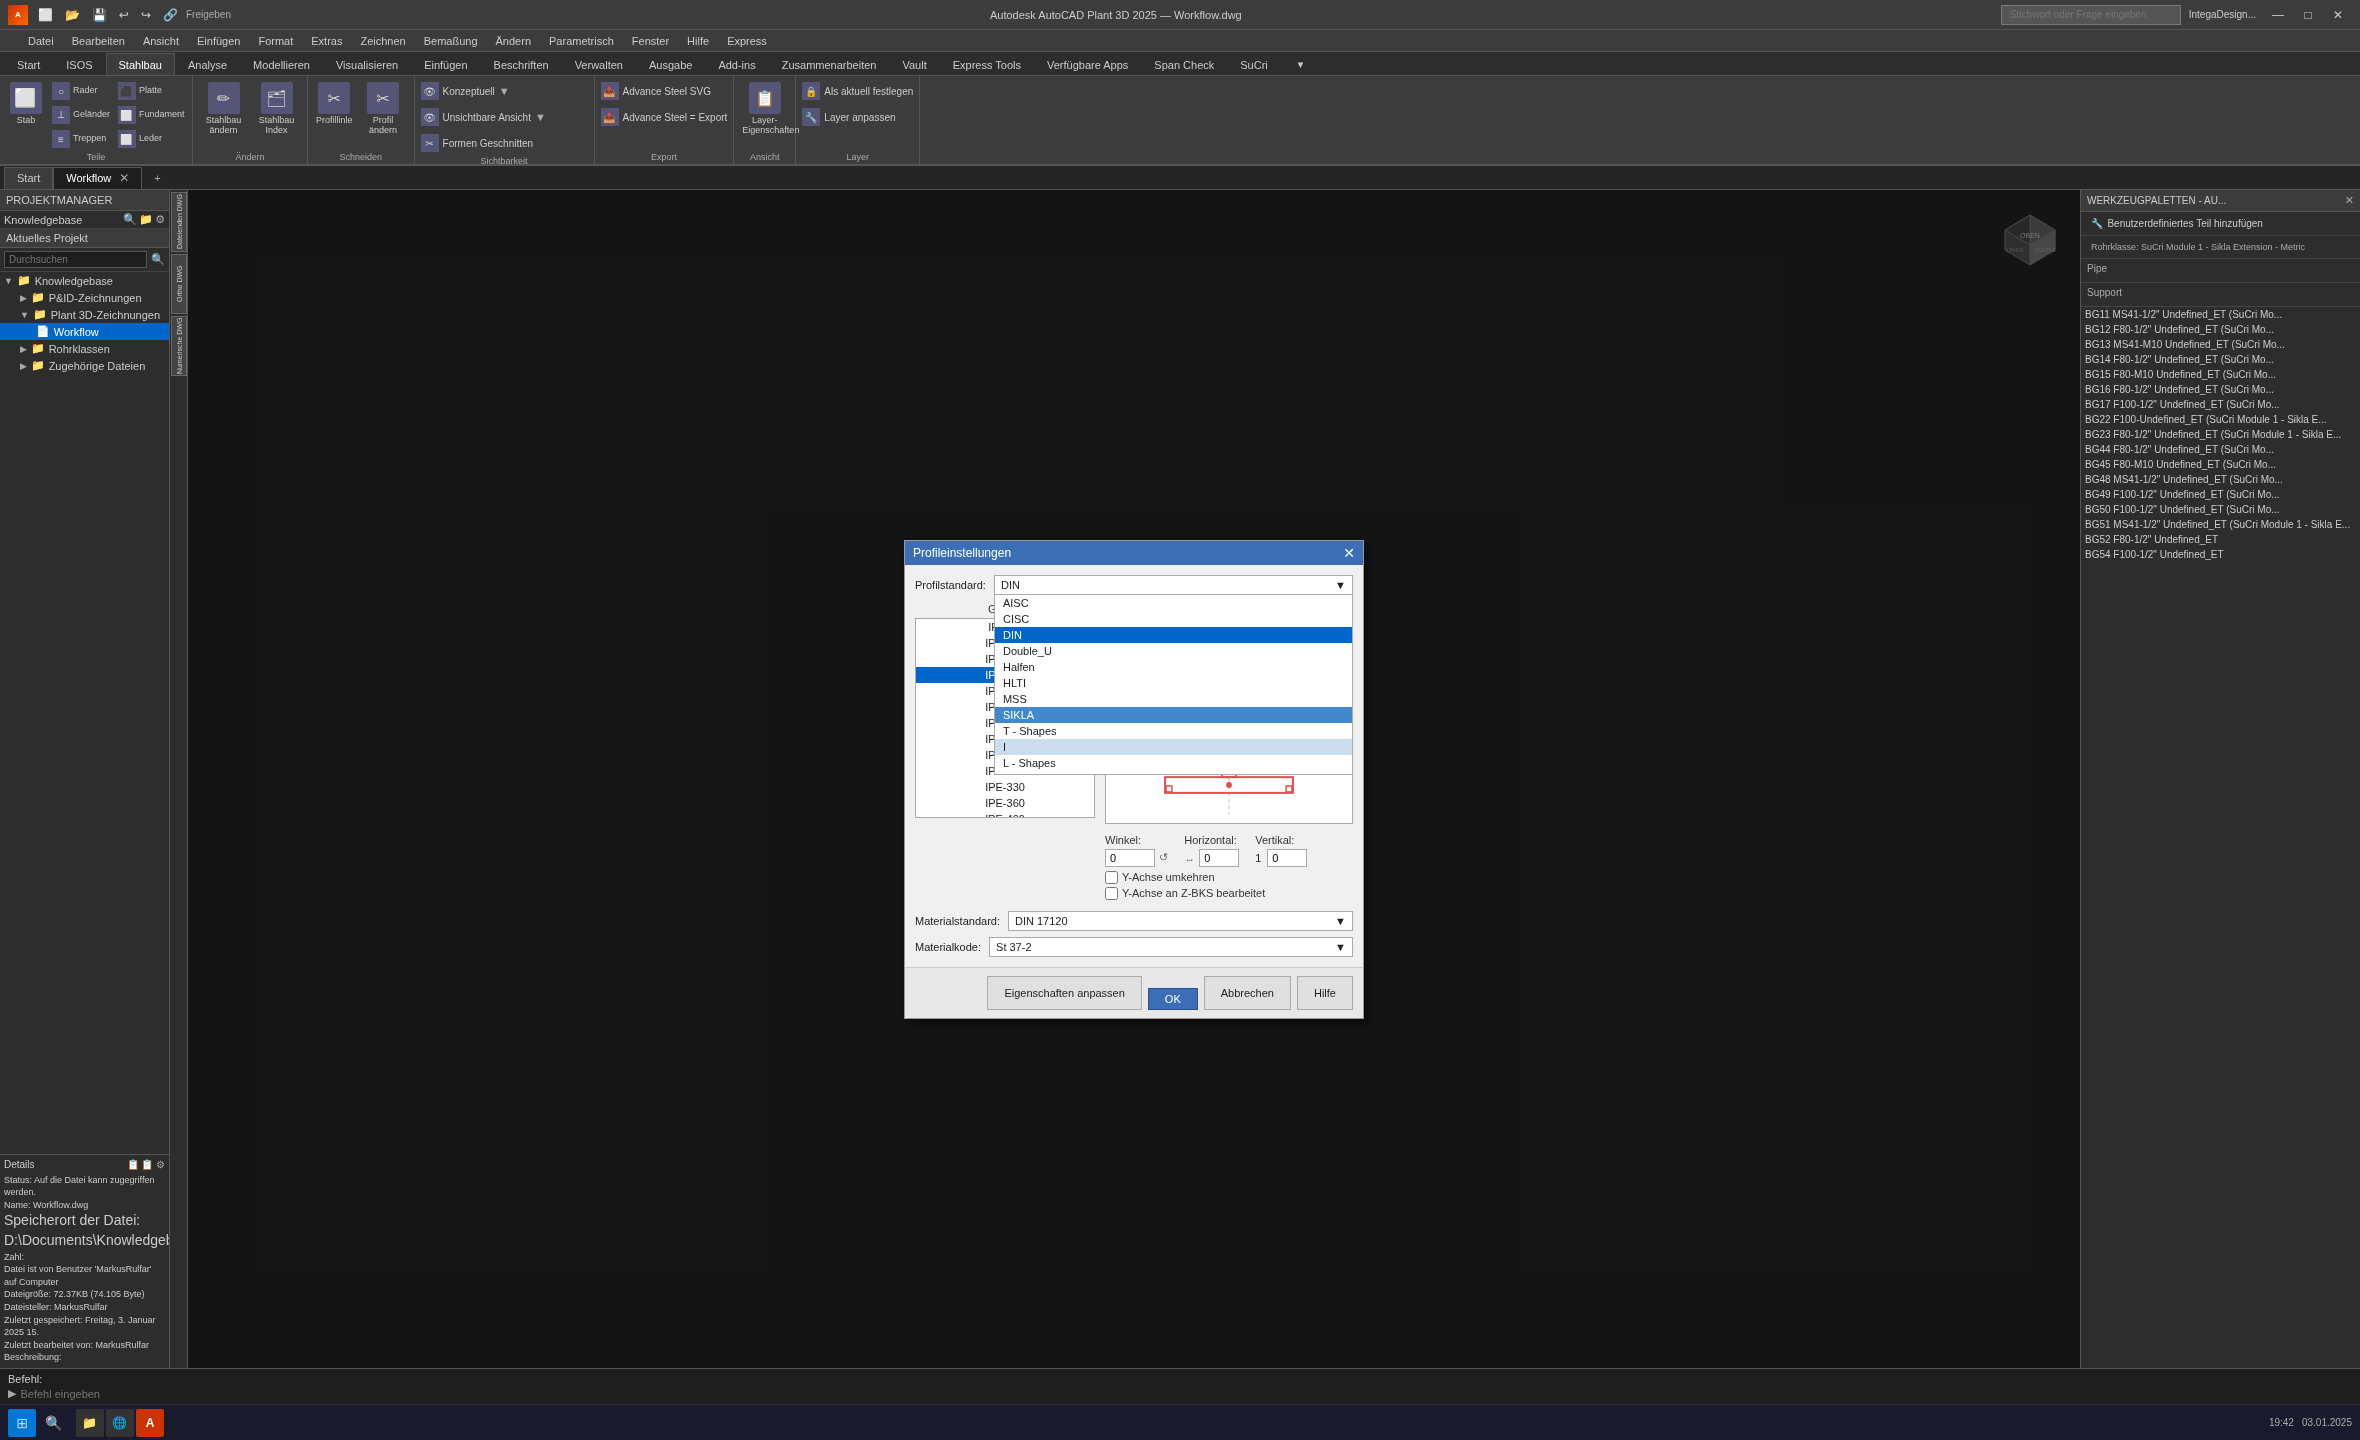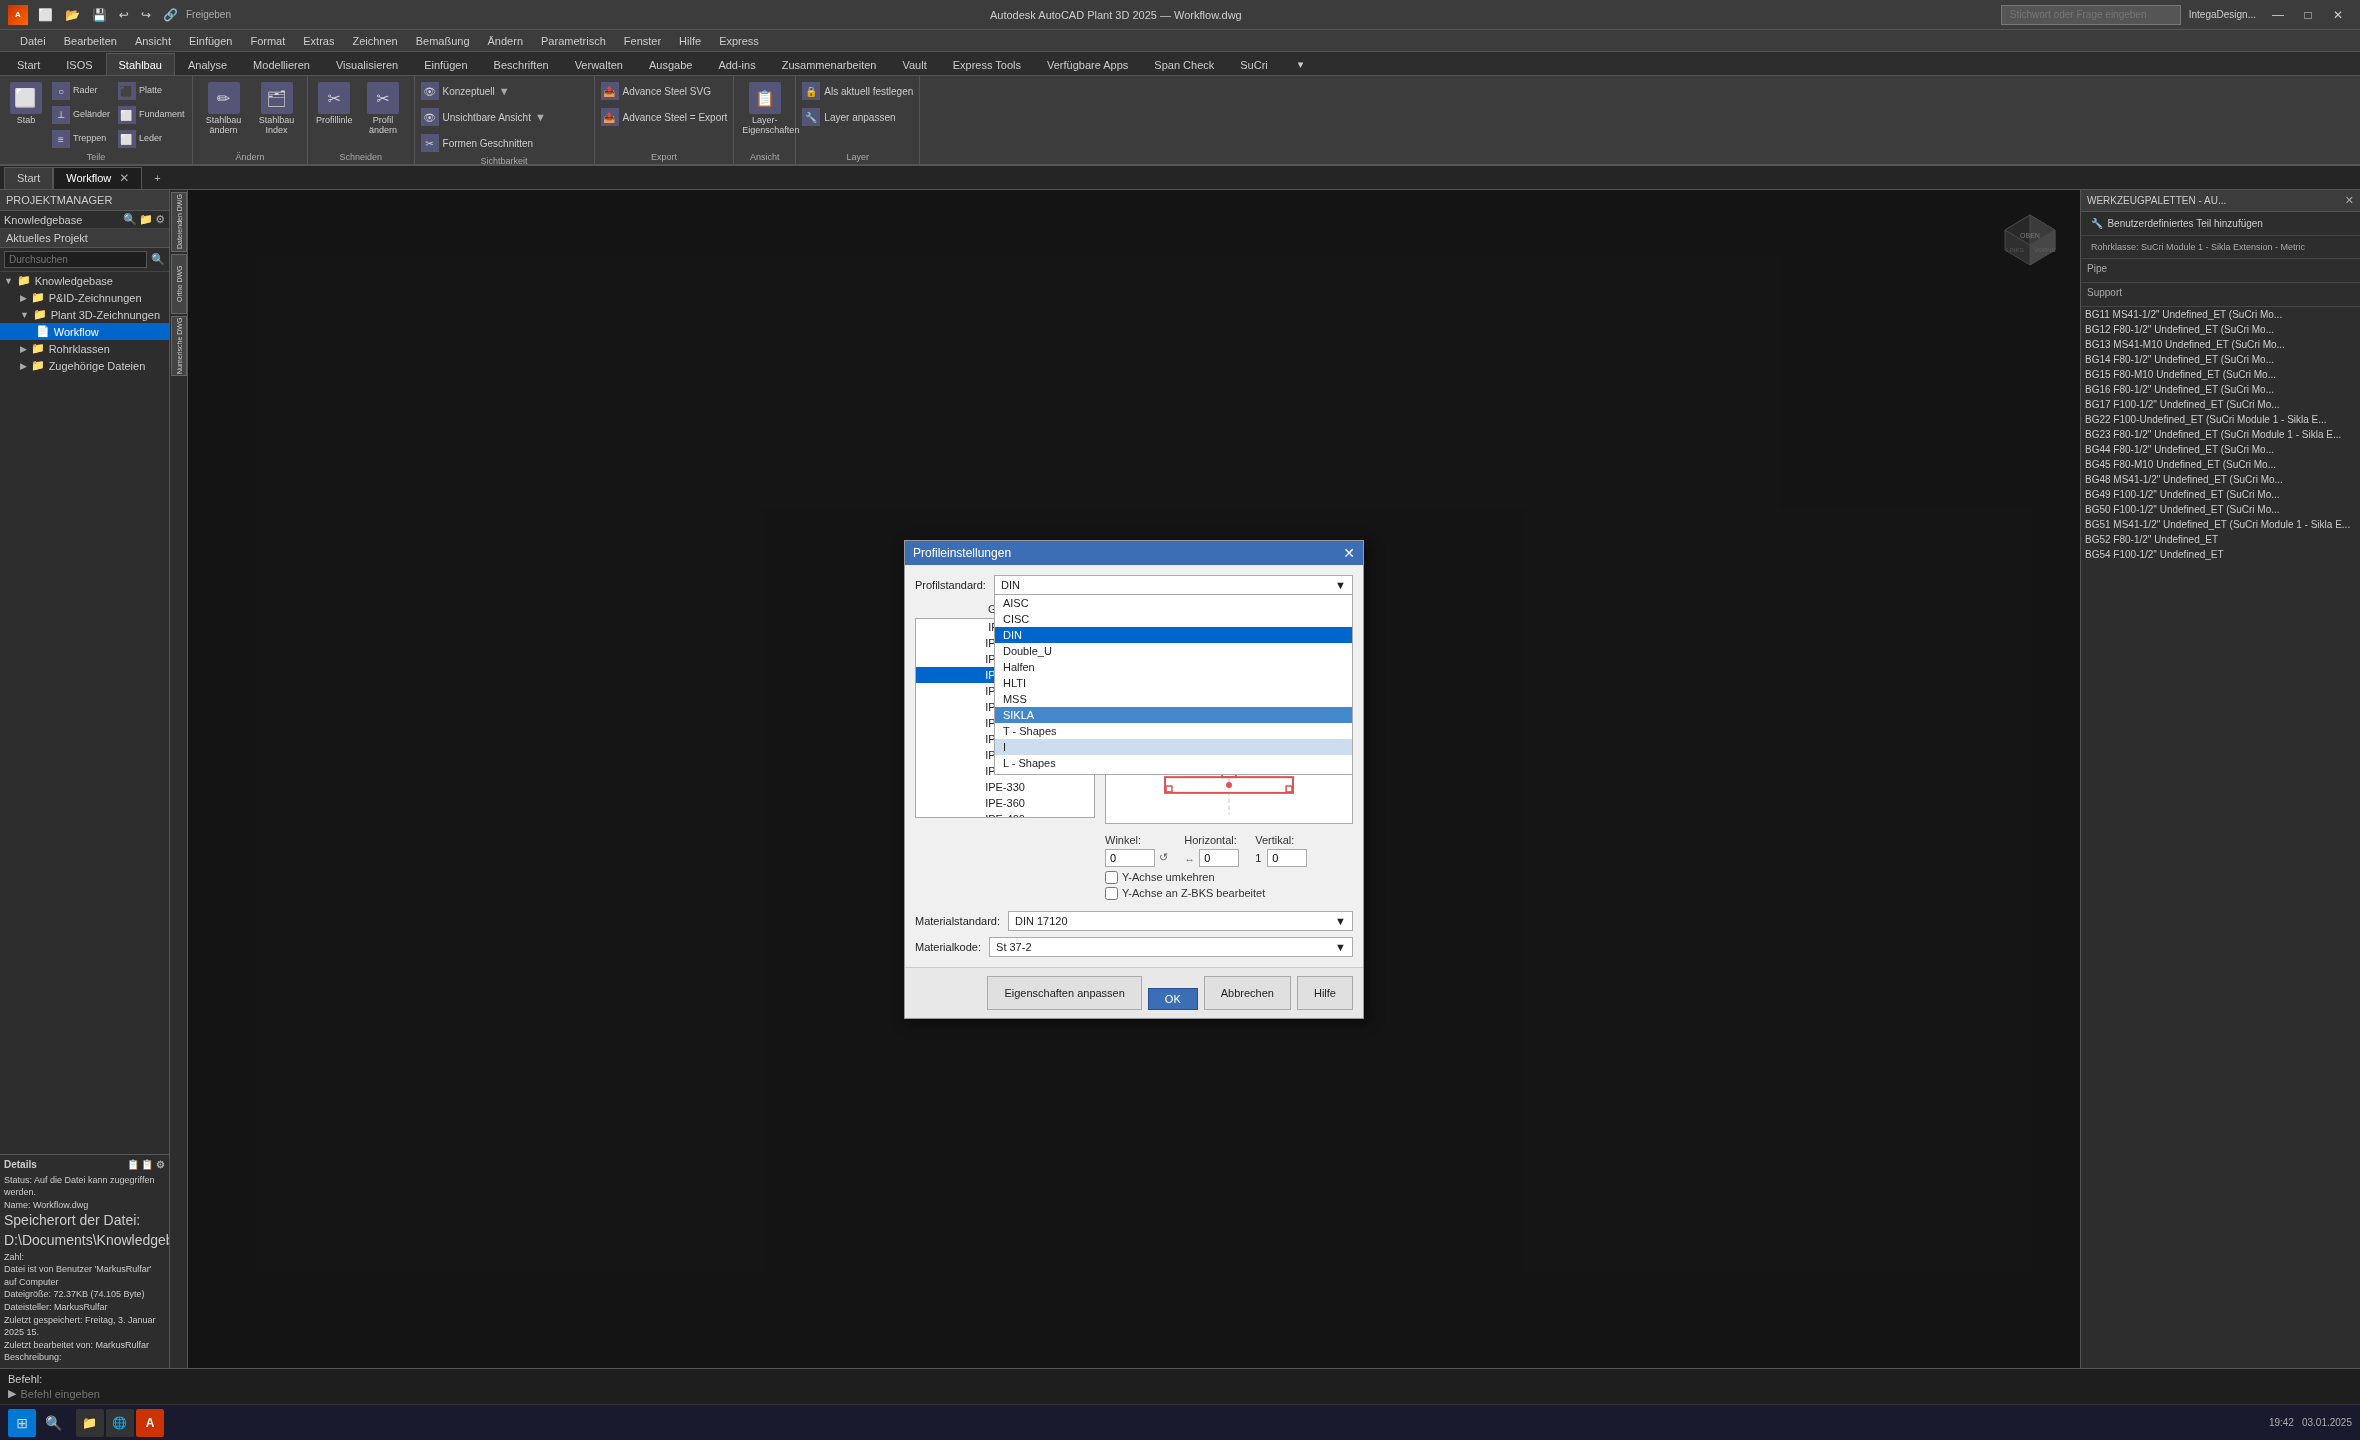--- a/index.html
+++ b/index.html
@@ -85,21 +85,21 @@
       color: #ccc;
       font-size: 12px;
     }
 
     
     #menu-bar {
       height: 22px;
       background: #3c3c3c;
       display: flex;
       align-items: center;
-      padding: 0 12px;
+      padding: 0 20px;
       border-bottom: 1px solid #555;
       gap: 2px;
     }
     .menu-item {
       padding: 2px 8px;
       color: #ccc;
       font-size: 11px;
       cursor: pointer;
       height: 22px;
       display: flex;
@@ -280,21 +280,21 @@
     .tree-expand { color: #aaa; font-size: 9px; }
 
     
     #details-panel {
       border-top: 1px solid #555;
       padding: 4px;
       font-size: 10px;
     }
     #details-header {
       color: #ccc;
-      font-weight: bold;
+      font-weight: normal;
       margin-bottom: 4px;
       display: flex;
       align-items: flex-start;
       justify-content: space-between;
     }
 
     
     #canvas-area {
       flex: 1;
       background: #1e1e1e;

